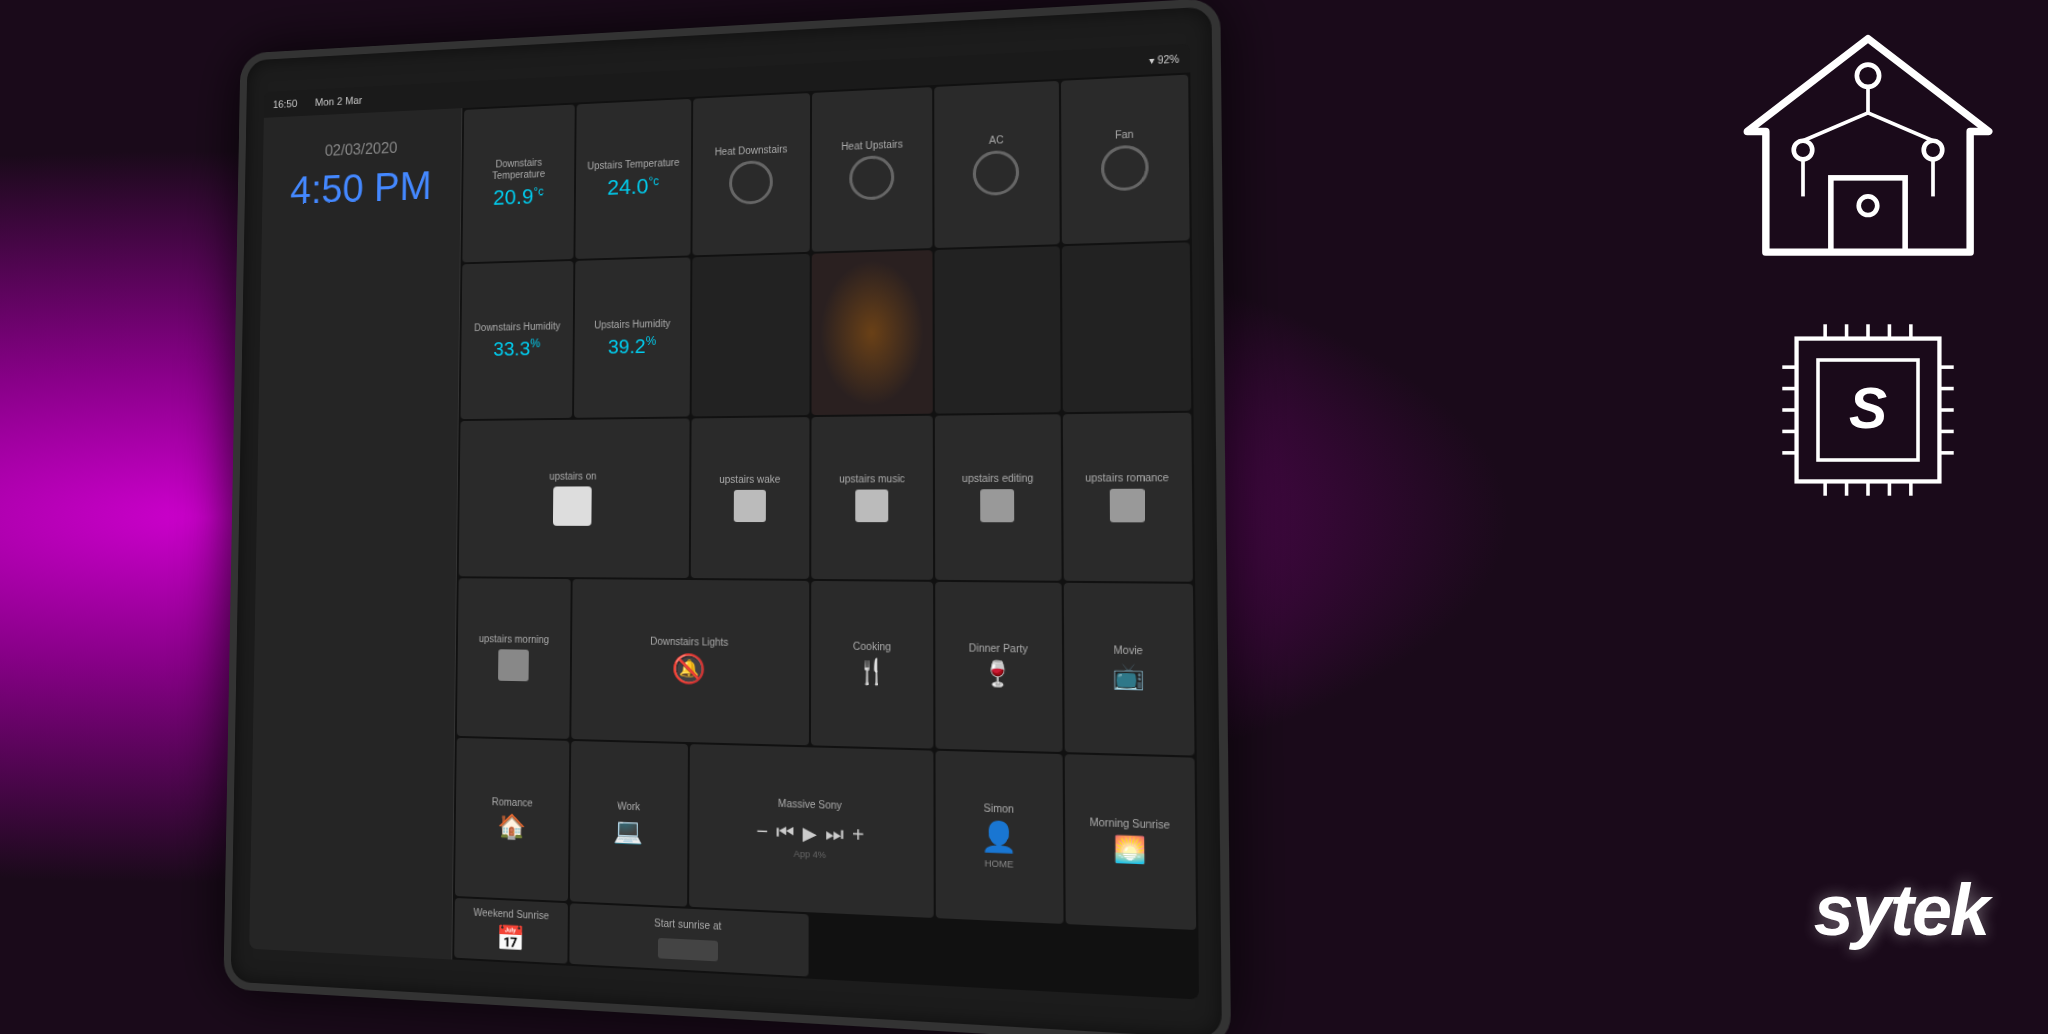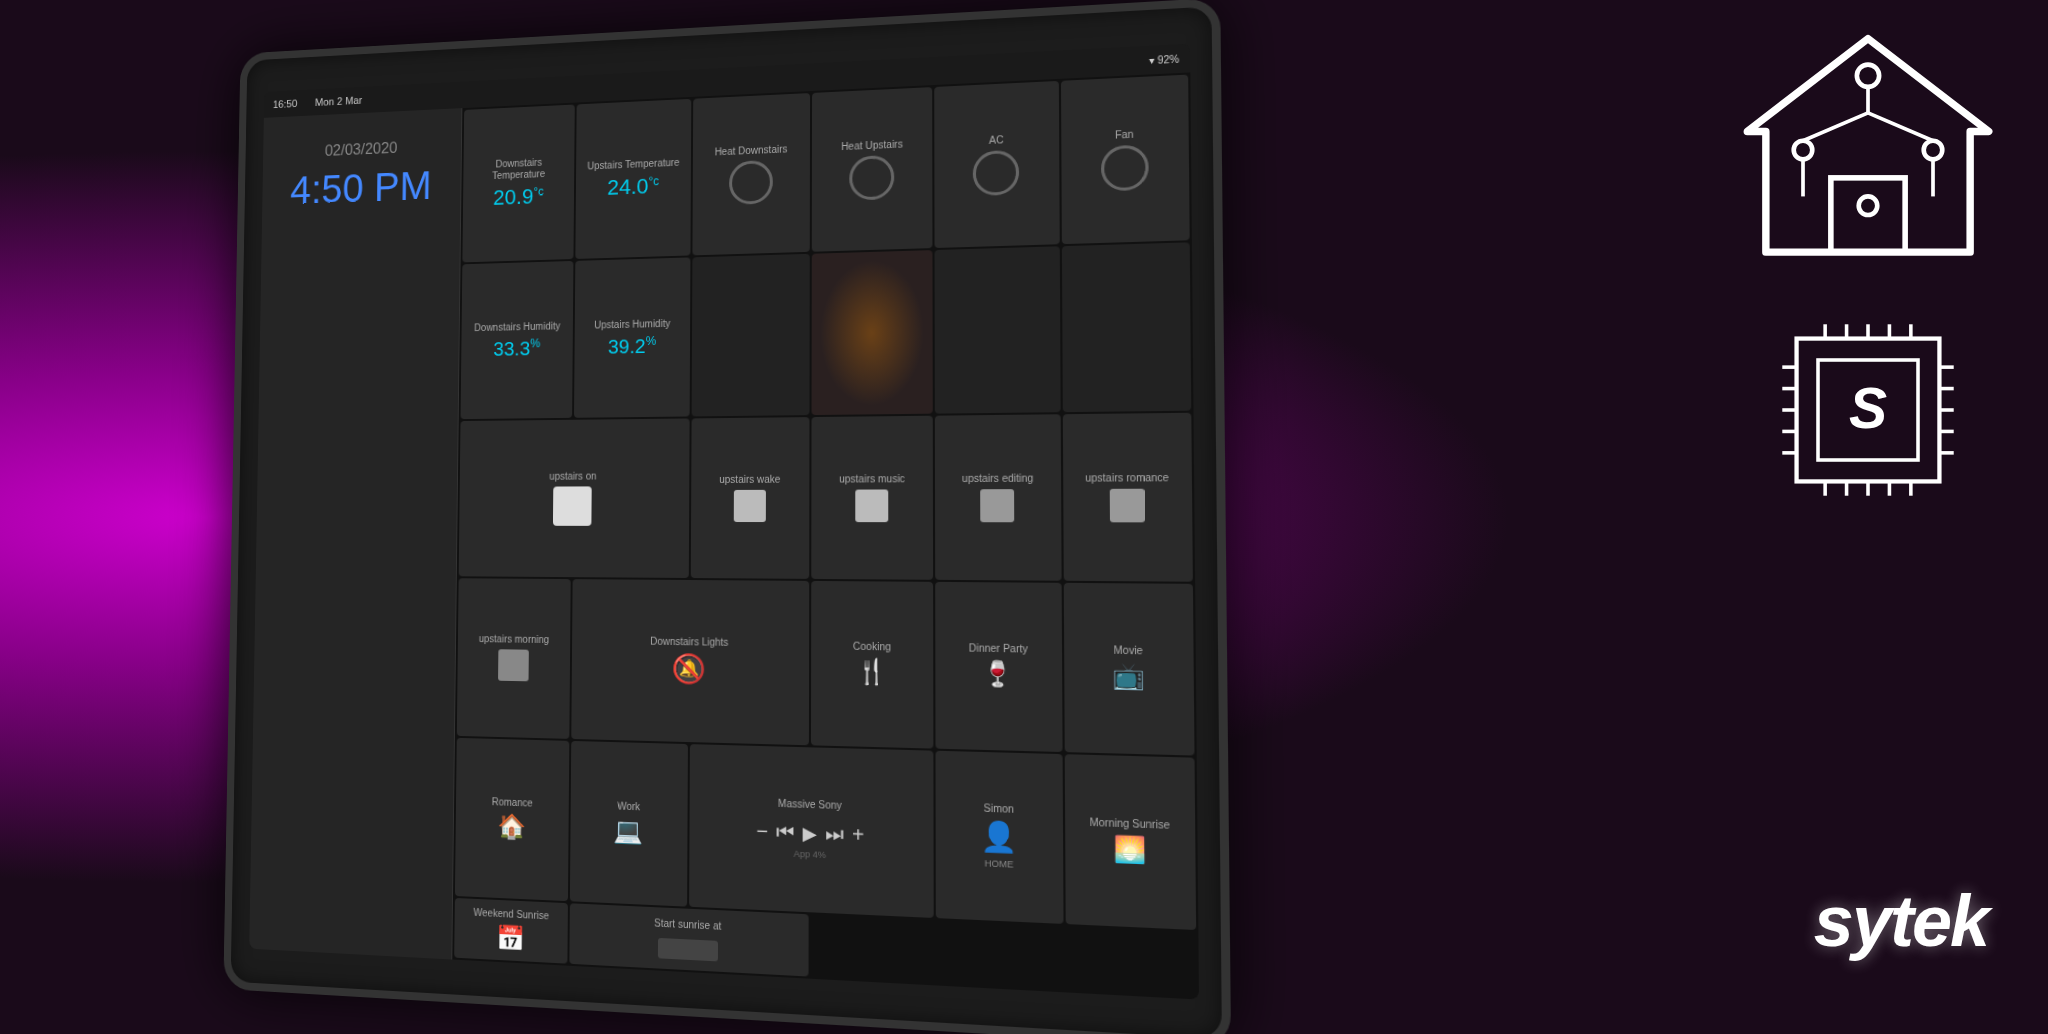--- a/index.html
+++ b/index.html
@@ -193,21 +193,21 @@
 
     .sytek-logo {
       width: 280px;
       height: 200px;
     }
 
     
     .sytek-text {
       position: absolute;
       right: 60px;
-      bottom: 72px;
+      bottom: 83px;
       font-size: 72px;
       font-weight: 900;
       color: white;
       font-style: italic;
       letter-spacing: -2px;
       z-index: 3;
       text-shadow: 0 0 20px rgba(255,255,255,0.3);
       font-family: Arial Black, sans-serif;
       text-align: right;
     }

